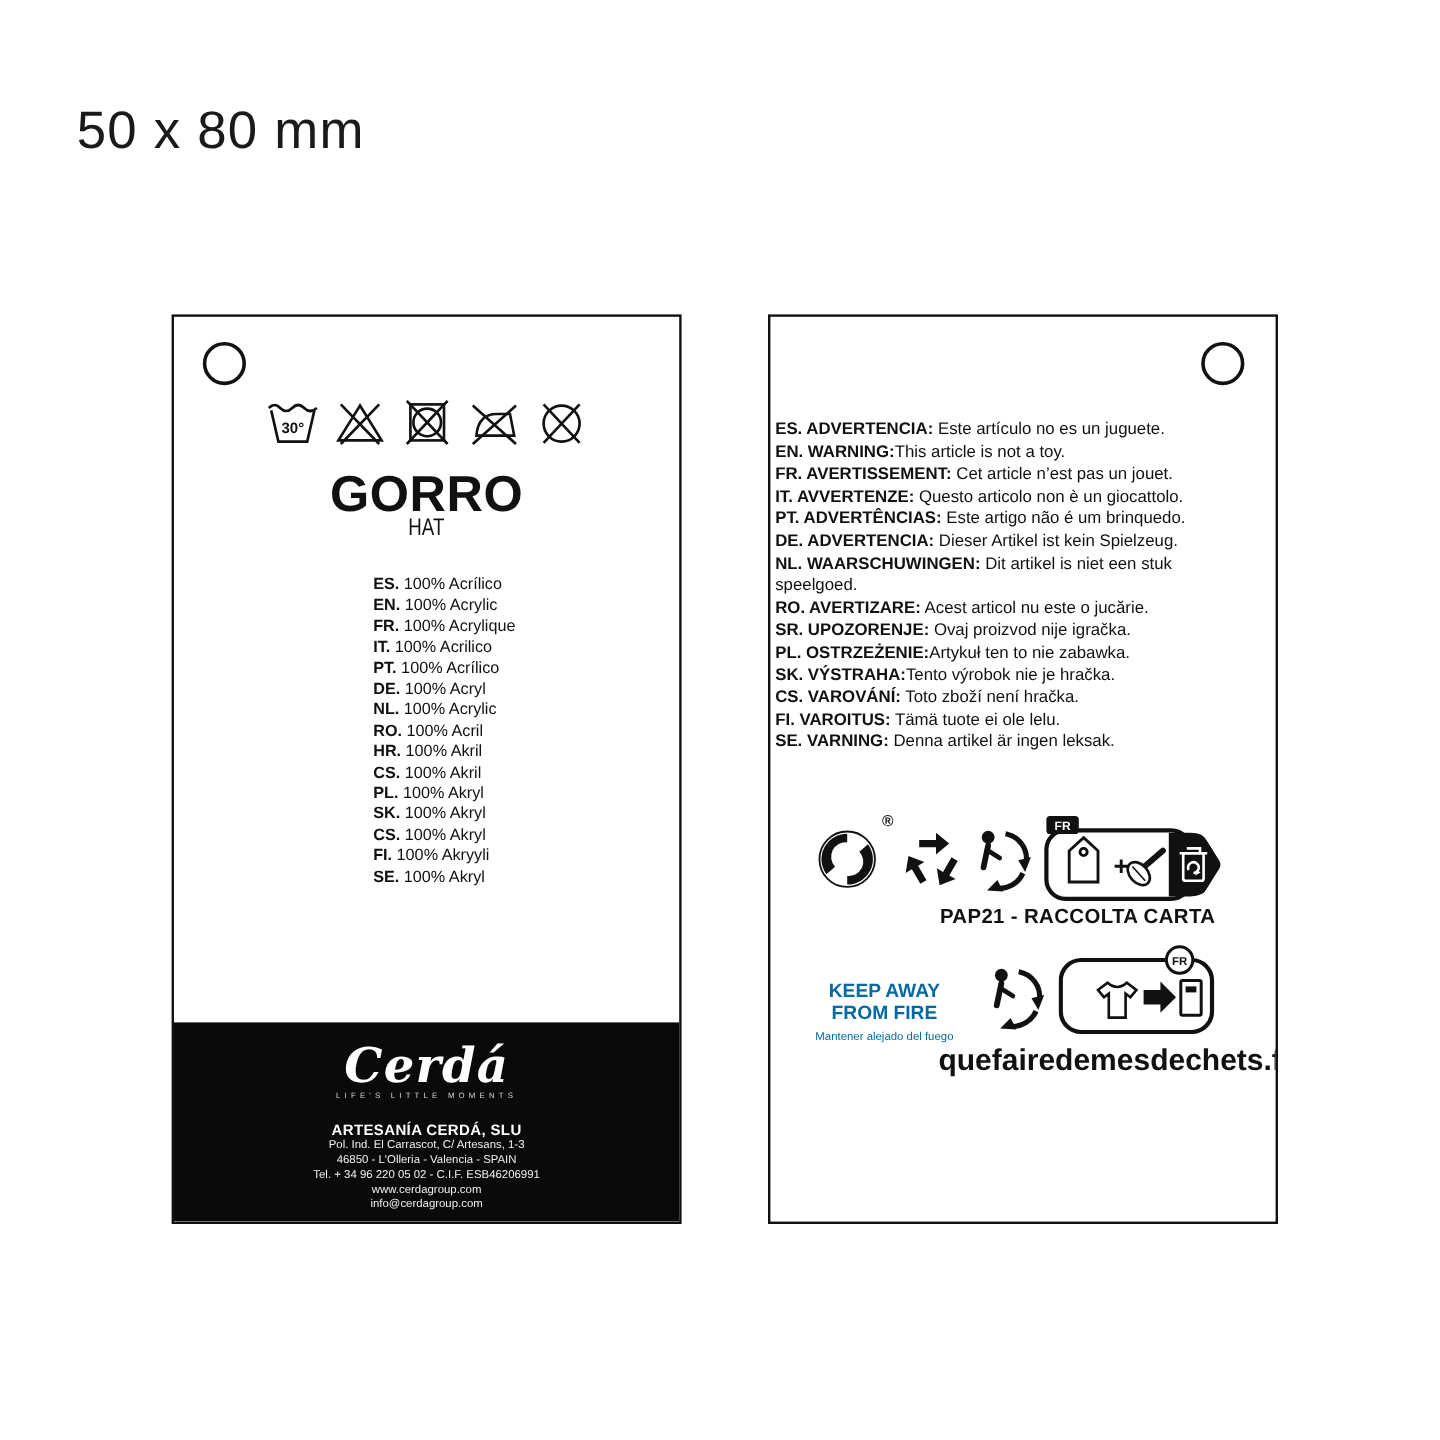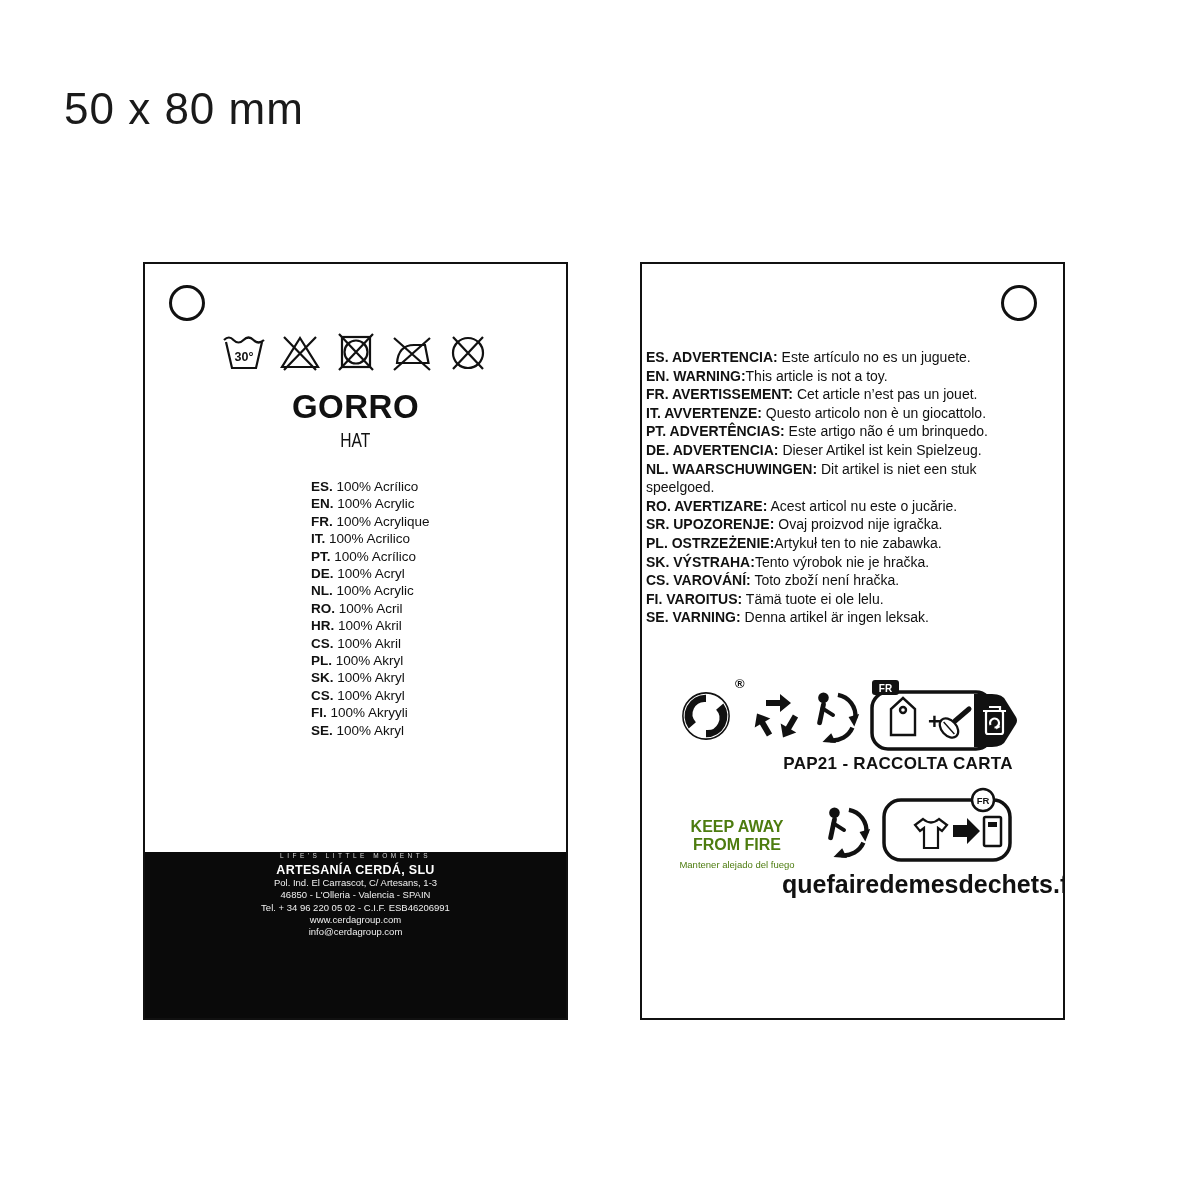--- a/index.html
+++ b/index.html
@@ -20,47 +20,47 @@
   .hole{
     position:absolute;top:21px;width:30px;height:30px;border:3px solid #111;
     border-radius:50%;background:#fff;
   }
   .hole-left{left:24px;}
   .hole-right{right:26px;}
 
   
   .care-row{position:absolute;top:68px;left:0;right:0;display:flex;justify-content:center;gap:12px;}
   .care-row svg{display:block;}
-  .front-title{position:absolute;top:124px;left:0;right:0;text-align:center;font-size:33px;font-weight:bold;letter-spacing:.5px;}
+  .front-title{position:absolute;top:124px;left:0;right:0;text-align:center;font-size:42px;font-weight:bold;letter-spacing:.5px;}
   .front-subtitle{position:absolute;top:165px;left:0;right:0;text-align:center;font-size:20px;}
   .front-subtitle span{display:inline-block;transform:scaleX(.78);}
   .comp-list{position:absolute;left:166px;top:214px;font-size:13.5px;line-height:17.4px;}
   .comp-list b{font-weight:bold;}
   .front-footer{
     position:absolute;left:0;right:0;bottom:0;height:166px;background:#0a0a0a;color:#fff;
     text-align:center;
   }
   .logo-script{
     margin-top:16px;font-family:"DejaVu Serif",serif;font-style:italic;font-weight:bold;
     font-size:40px;line-height:42px;letter-spacing:1px;
   }
   .logo-tagline{font-size:6.5px;letter-spacing:3.5px;color:#d8d8d8;margin-top:0;}
-  .footer-company{font-size:12.5px;font-weight:bold;margin-top:4px;letter-spacing:.3px;}
+  .footer-company{font-size:12.5px;font-weight:bold;margin-top:18px;letter-spacing:.3px;}
   .footer-line{font-size:9.5px;line-height:12.3px;color:#f0f0f0;}
   .footer-line:first-of-type{margin-top:2px;}
 
   
   .warnings{position:absolute;left:4px;top:84px;width:392px;font-size:14px;line-height:18.6px;}
   .warn-line b{font-weight:bold;}
   .eco-row1{position:absolute;top:416px;left:38px;display:flex;align-items:center;gap:7px;}
   .reg-mark{font-size:13px;font-weight:bold;align-self:flex-start;margin:-4px 0 0 -4px;}
   .pap-label{position:absolute;top:490px;left:116px;width:280px;text-align:center;font-size:17px;font-weight:bold;letter-spacing:.3px;}
   .eco-row2{position:absolute;top:522px;left:178px;display:flex;align-items:flex-start;gap:8px;}
   .eco-row2 .triman-wrap{margin-top:16px;}
-  .fire-warning{position:absolute;top:554px;left:28px;width:134px;text-align:center;color:#4d7c0f;}
+  .fire-warning{position:absolute;top:554px;left:28px;width:134px;text-align:center;color:#0369a1;}
   .fire-warning .fw-line{font-size:16px;font-weight:bold;line-height:18px;}
   .fire-warning .fw-sub{font-size:9.5px;margin-top:5px;}
   .sorting-url{position:absolute;top:606px;left:140px;width:260px;text-align:left;font-size:25px;font-weight:bold;}
   svg{shape-rendering:geometricPrecision;}
 </style>
 </head>
 <body>
 
 <div class="size-label">50 x 80 mm</div>
 
@@ -107,20 +107,21 @@
     <div class="comp-line"><b>HR.</b><span> 100% Akril</span></div>
     <div class="comp-line"><b>CS.</b><span> 100% Akril</span></div>
     <div class="comp-line"><b>PL.</b><span> 100% Akryl</span></div>
     <div class="comp-line"><b>SK.</b><span> 100% Akryl</span></div>
     <div class="comp-line"><b>CS.</b><span> 100% Akryl</span></div>
     <div class="comp-line"><b>FI.</b><span> 100% Akryyli</span></div>
     <div class="comp-line"><b>SE.</b><span> 100% Akryl</span></div>
   </div>
 
   <div class="front-footer">
+    <div class="logo-script">Cerdá</div>
     <div class="logo-tagline">LIFE'S LITTLE MOMENTS</div>
     <div class="footer-company">ARTESANÍA CERDÁ, SLU</div>
     <div class="footer-line">Pol. Ind. El Carrascot, C/ Artesans, 1-3</div>
     <div class="footer-line">46850 - L'Olleria - Valencia - SPAIN</div>
     <div class="footer-line">Tel. + 34 96 220 05 02 - C.I.F. ESB46206991</div>
     <div class="footer-line">www.cerdagroup.com</div>
     <div class="footer-line">info@cerdagroup.com</div>
   </div>
 </div>
 

